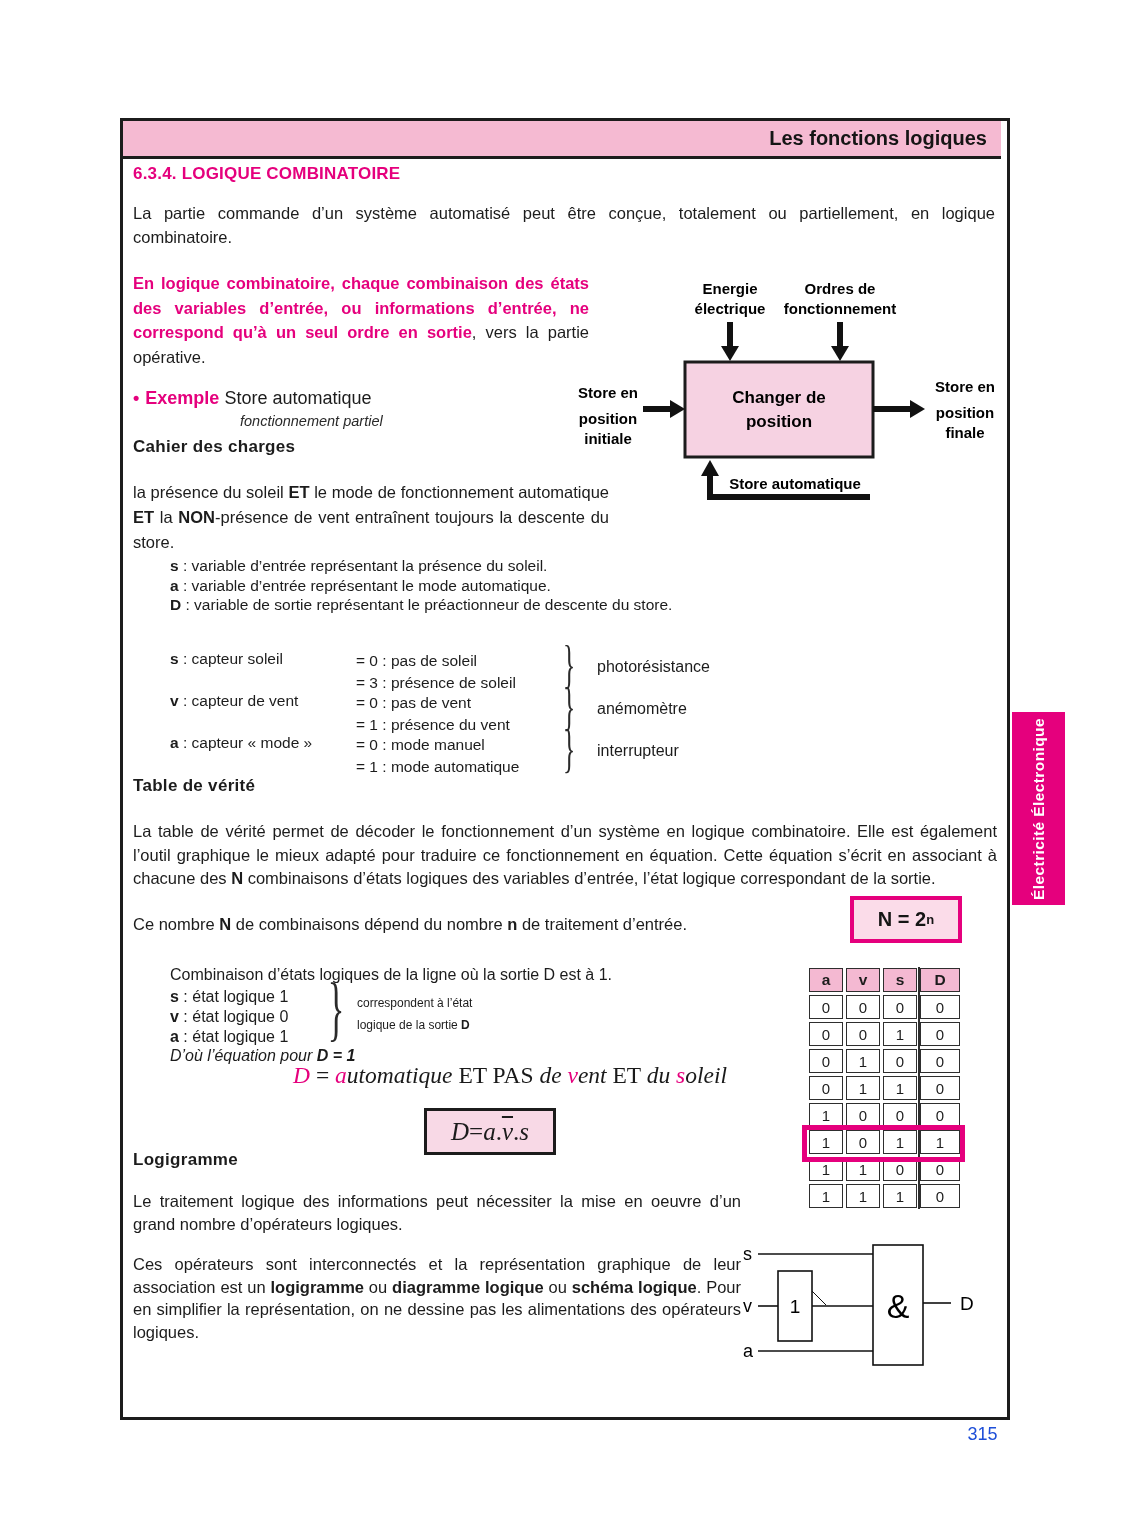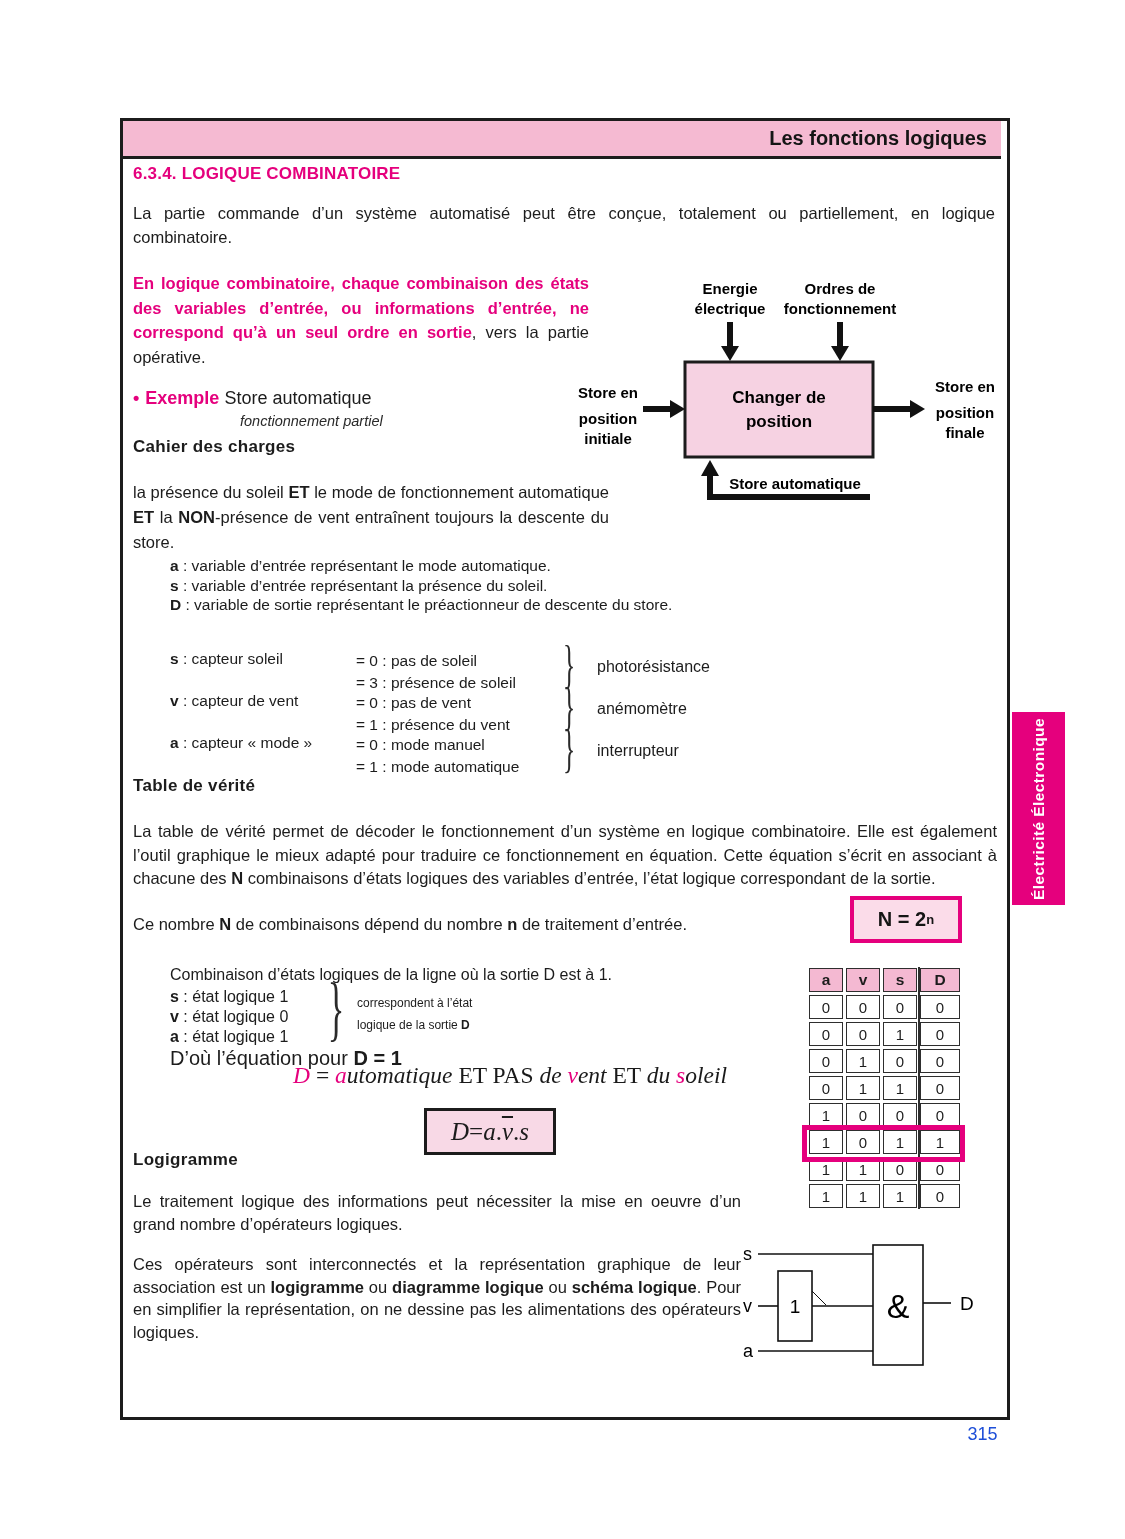--- a/index.html
+++ b/index.html
@@ -45,21 +45,21 @@
   .tv-last{left:133px;top:915px;width:700px;font-size:16.5px;}
   .nbox{left:850px;top:896px;width:112px;height:47px;border:4px solid #e5007d;background:#fbdce9;
         display:flex;align-items:center;justify-content:center;box-sizing:border-box;
         font-weight:bold;font-size:20px;color:#151515;}
   .nbox sup{font-size:13px;}
 
   .comb-intro{left:170px;top:966px;font-size:16px;}
   .comb-items{left:170px;top:987px;font-size:16px;line-height:20px;}
   .comb-brace{left:325px;top:981px;}
   .comb-note{left:357px;top:993px;font-size:12px;line-height:21.5px;}
-  .comb-concl{left:170px;top:1047px;font-size:20px;}
+  .comb-concl{left:170px;top:1047px;font-size:16px;font-style:italic;}
 
   .word-eq{left:180px;top:1062px;width:660px;text-align:center;
            font-family:"Liberation Serif",serif;font-size:23.5px;color:#1a1a1a;}
   .eq-box{left:424px;top:1108px;width:132px;height:47px;border:3px solid #1c1c1c;background:#f8d9e6;
           display:flex;align-items:center;justify-content:center;box-sizing:border-box;
           font-family:"Liberation Serif",serif;font-size:25px;}
   .eq-box i{font-style:italic;}
   .ov{text-decoration:overline;}
 
   
@@ -129,22 +129,22 @@
   <text x="397" y="162" text-anchor="middle" font-size="15" font-weight="bold">finale</text>
 
   <polyline points="142,198 142,221 302,221" fill="none" stroke="#111" stroke-width="6"></polyline>
   <polygon points="133,200 151,200 142,184" fill="#111"></polygon>
   <text x="227" y="213" text-anchor="middle" font-size="15" font-weight="bold">Store automatique</text>
 </svg>
 
 <div class="abs spec just"><span>la présence du soleil </span><span class="b">ET</span><span> le mode de fonctionnement automatique </span><span class="b">ET</span><span> la </span><span class="b">NON</span><span>-présence de vent entraînent toujours la descente du store.</span></div>
 
 <div class="abs vars">
+  <div><span class="b">s</span><span> : variable d’entrée représentant la présence du soleil.</span></div>
   <div><span class="b">a</span><span> : variable d’entrée représentant le mode automatique.</span></div>
-  <div><span class="b">s</span><span> : variable d’entrée représentant la présence du soleil.</span></div>
   <div><span class="b">D</span><span> : variable de sortie représentant le préactionneur de descente du store.</span></div>
 </div>
 
 <div class="abs sensor-label" style="left:170px;top:650px;"><span class="b">s</span><span> : capteur soleil</span></div>
 <div class="abs sensor-vals" style="left:356px;top:650px;">
     <div>= 0 : pas de soleil</div>
     <div>= 3 : présence de soleil</div>
   </div>
 <div class="abs" style="left:561px;top:646px;"><span class="brace two">}</span></div>
 <div class="abs sensor-dev" style="left:597px;top:658px;">photorésistance</div>

